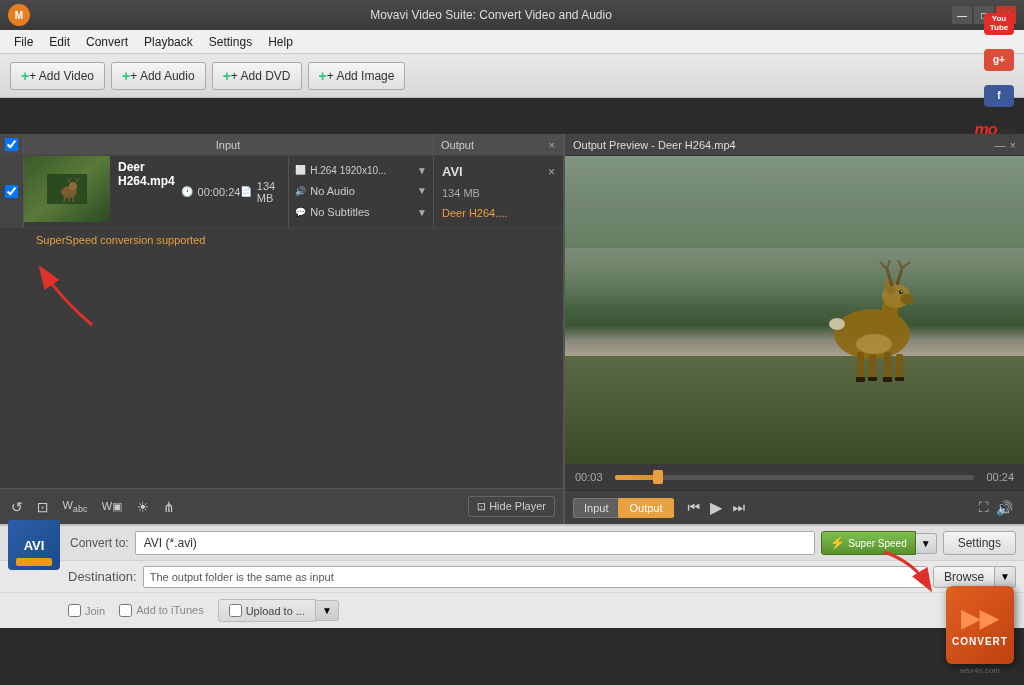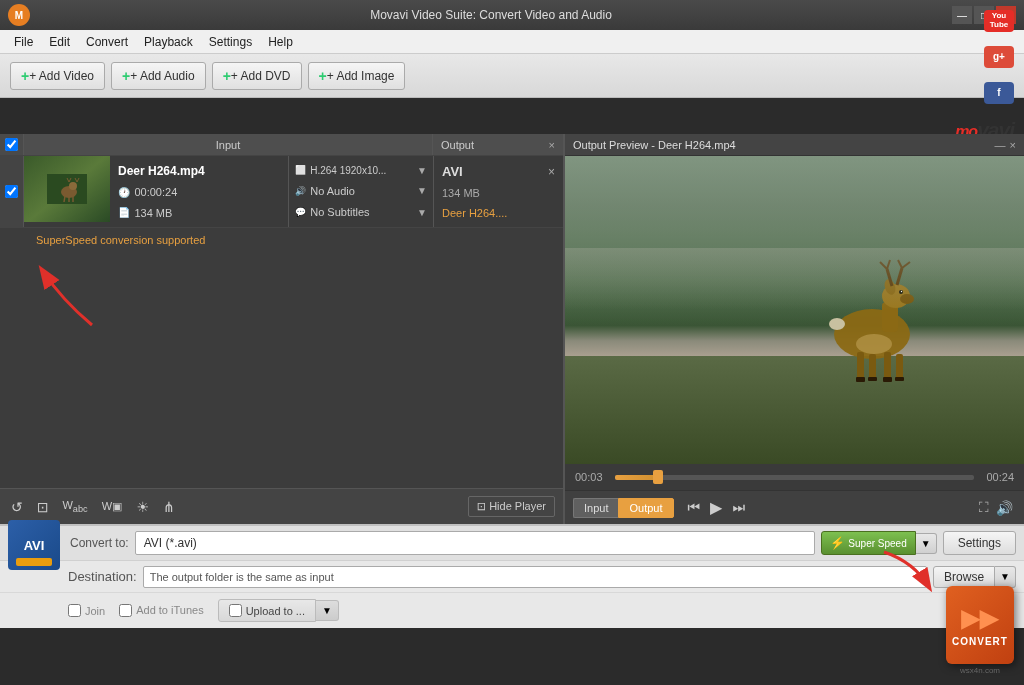--- a/index.html
+++ b/index.html
@@ -107,21 +107,21 @@
       <span class="plus">+</span>
       <span style="margin-left:-4px;">+ Add Image</span>
     </button>
     <div class="social-area">
       <div class="social-icon yt" style="font-size:8px; line-height:1.1; text-align:center; padding:2px;">
         <span>You<br>Tube</span>
       </div>
       <div class="social-icon gplus">g+</div>
       <div class="social-icon fb">f</div>
       <div style="margin-left:4px;">
-        <span style="font-size:16px; font-weight:bold; color:#e52d27; font-style:italic; letter-spacing:-1px;margin-left:15px;">mo</span><span style="font-size:21px; font-weight:bold; color:#333; font-style:italic; letter-spacing:-1px;">vavi</span>
+        <span style="font-size:16px; font-weight:bold; color:#e52d27; font-style:italic; letter-spacing:-1px;margin-left:15px;">mo</span><span style="font-size:11px; font-weight:bold; color:#333; font-style:italic; letter-spacing:-1px;">vavi</span>
       </div>
     </div>
   </div>
 
   <div style="display:flex; height:390px;margin-top:36px;">
 
     <div style="width:565px; display:flex; flex-direction:column; background:#3c3c3c; border-right:2px solid #555;">
 
       <div style="display:flex; height:22px; background:#4e4e4e; border-bottom:1px solid #444;">
         <div style="width:24px; background:#4a4a4a; border-right:1px solid #555; display:flex; align-items:center; justify-content:center;">
@@ -149,21 +149,21 @@
             <line x1="22" y1="8" x2="20" y2="4" stroke="#7a5a30" stroke-width="1"></line>
             <line x1="22" y1="8" x2="24" y2="4" stroke="#7a5a30" stroke-width="1"></line>
             <line x1="30" y1="8" x2="28" y2="4" stroke="#7a5a30" stroke-width="1"></line>
             <line x1="30" y1="8" x2="32" y2="4" stroke="#7a5a30" stroke-width="1"></line>
             <line x1="18" y1="22" x2="17" y2="28" stroke="#7a5a30" stroke-width="1.5"></line>
             <line x1="22" y1="23" x2="22" y2="28" stroke="#7a5a30" stroke-width="1.5"></line>
             <line x1="26" y1="22" x2="26" y2="28" stroke="#7a5a30" stroke-width="1.5"></line>
           </svg>
         </div>
 
-        <div style="flex:1; padding:4px 8px; color:#ccc; font-size:11px; display:flex; flex-direction:column; justify-content:space-around;">
+        <div style="flex:1; padding:4px 8px; color:#ccc; font-size:11px; display:flex; justify-content:space-around;">
           <div style="color:#fff; font-size:12px; font-weight:bold;">Deer H264.mp4</div>
           <div style="display:flex; align-items:center; gap:4px;">
             <span style="color:#aaa; font-size:10px;">🕐</span>
             <span>00:00:24</span>
           </div>
           <div style="display:flex; align-items:center; gap:4px;">
             <span style="color:#aaa; font-size:10px;">📄</span>
             <span>134 MB</span>
           </div>
         </div>

